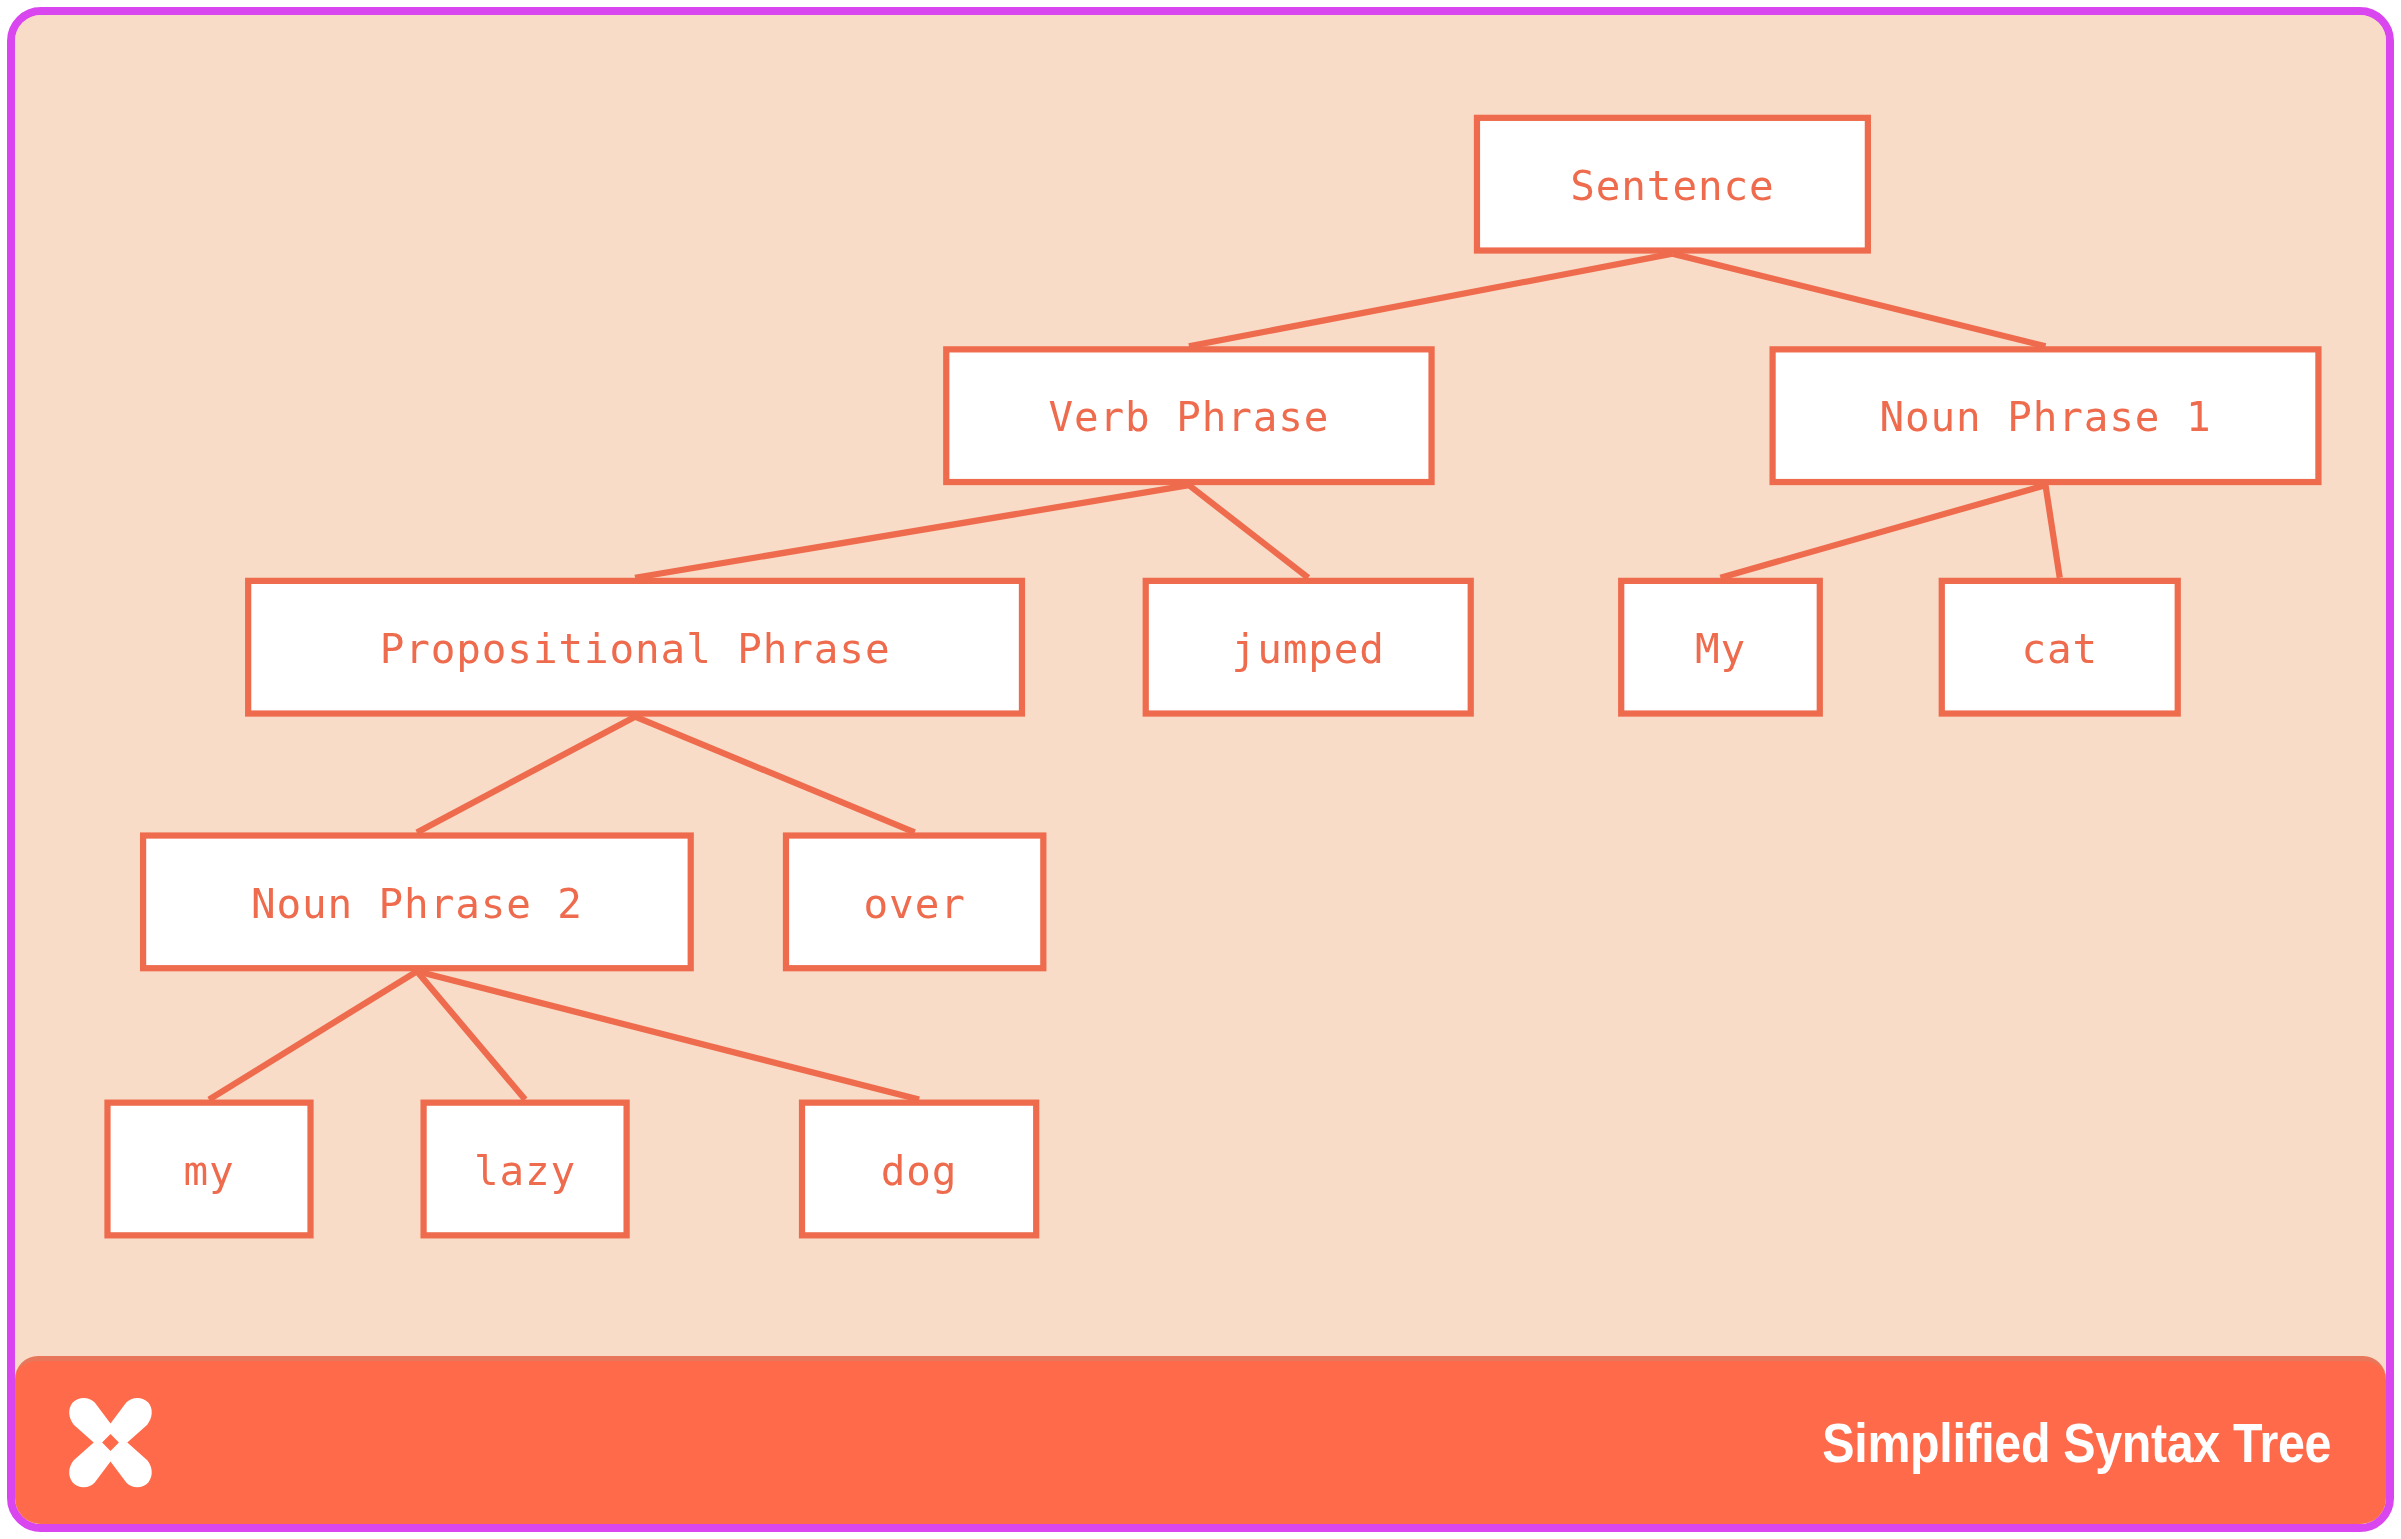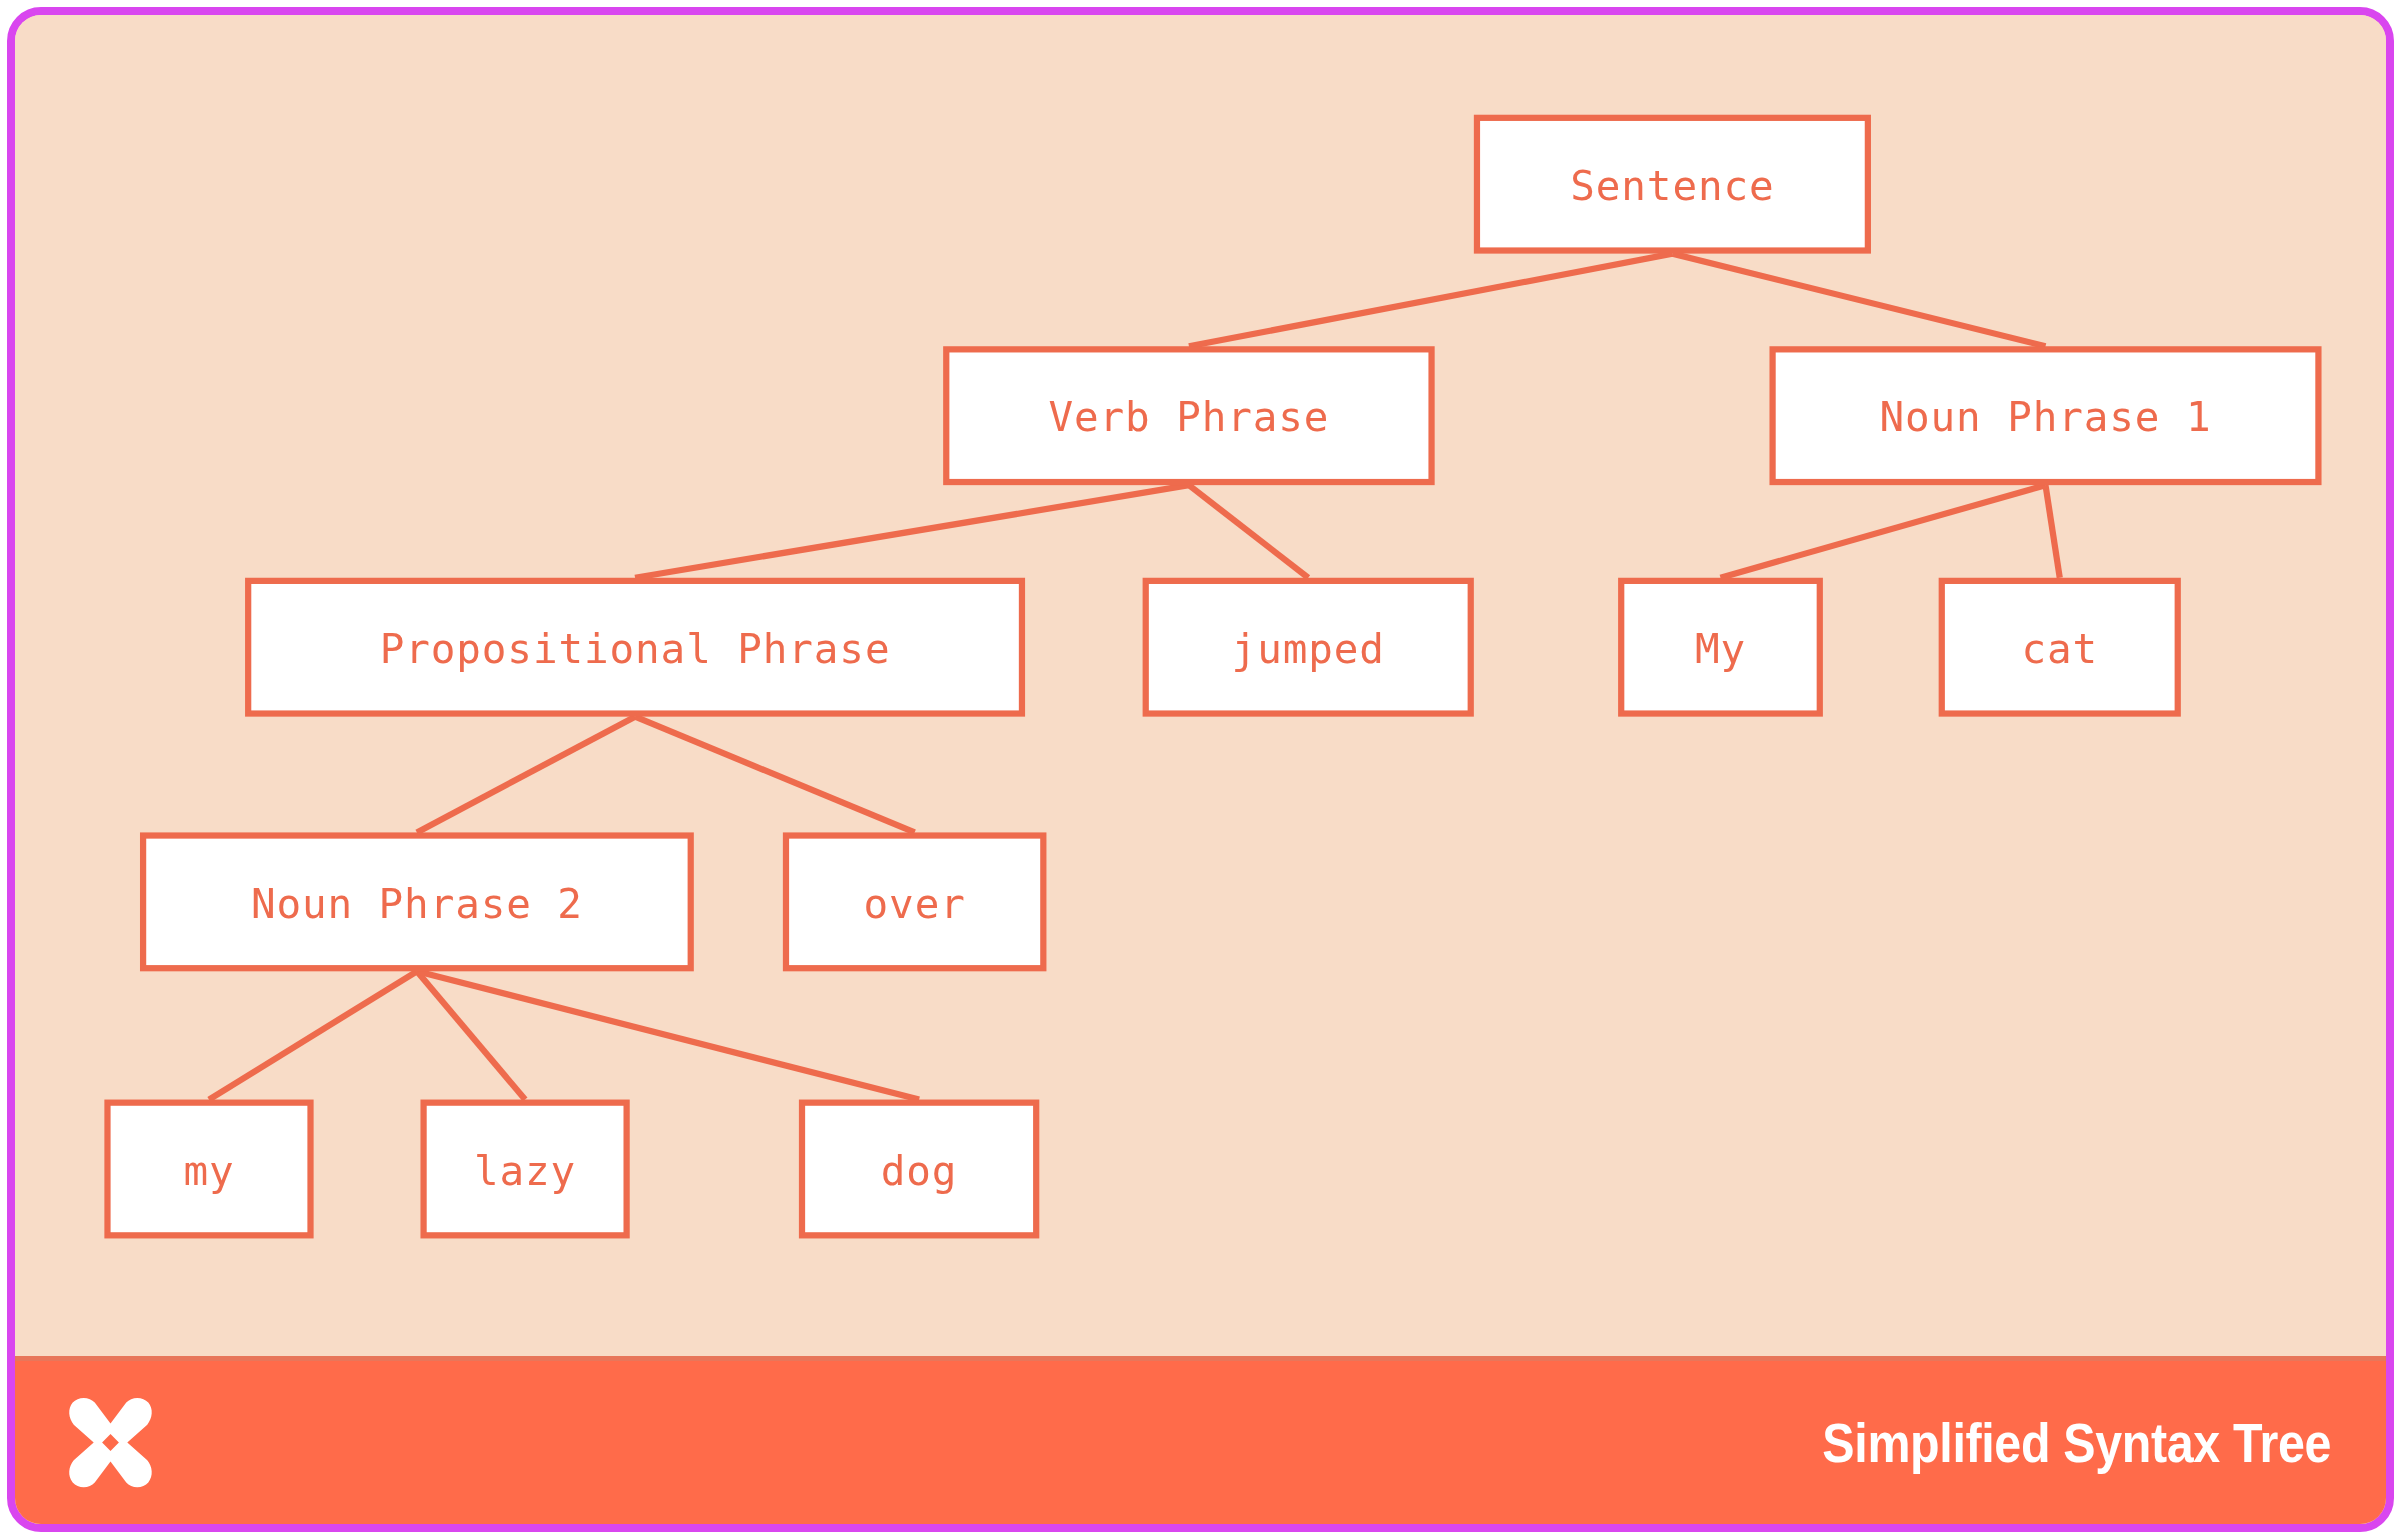--- a/index.html
+++ b/index.html
@@ -72,20 +72,21 @@
     bottom: 0;
     width: 100%;
     height: 168px;
     background: #FF6B4A;
     border-top: 5.3px solid #E8765A;
     box-sizing: border-box;
     display: flex;
     align-items: center;
     justify-content: space-between;
     padding: 0 55px 0 43px;
+    border-radius: 23px;
   }
   #footer-logo {
     width: 105px;
     height: 105px;
     flex: 0 0 auto;
   }
   #footer-title {
     color: #FFFFFF;
     font-family: "Liberation Sans", sans-serif;
     font-size: 55px;

